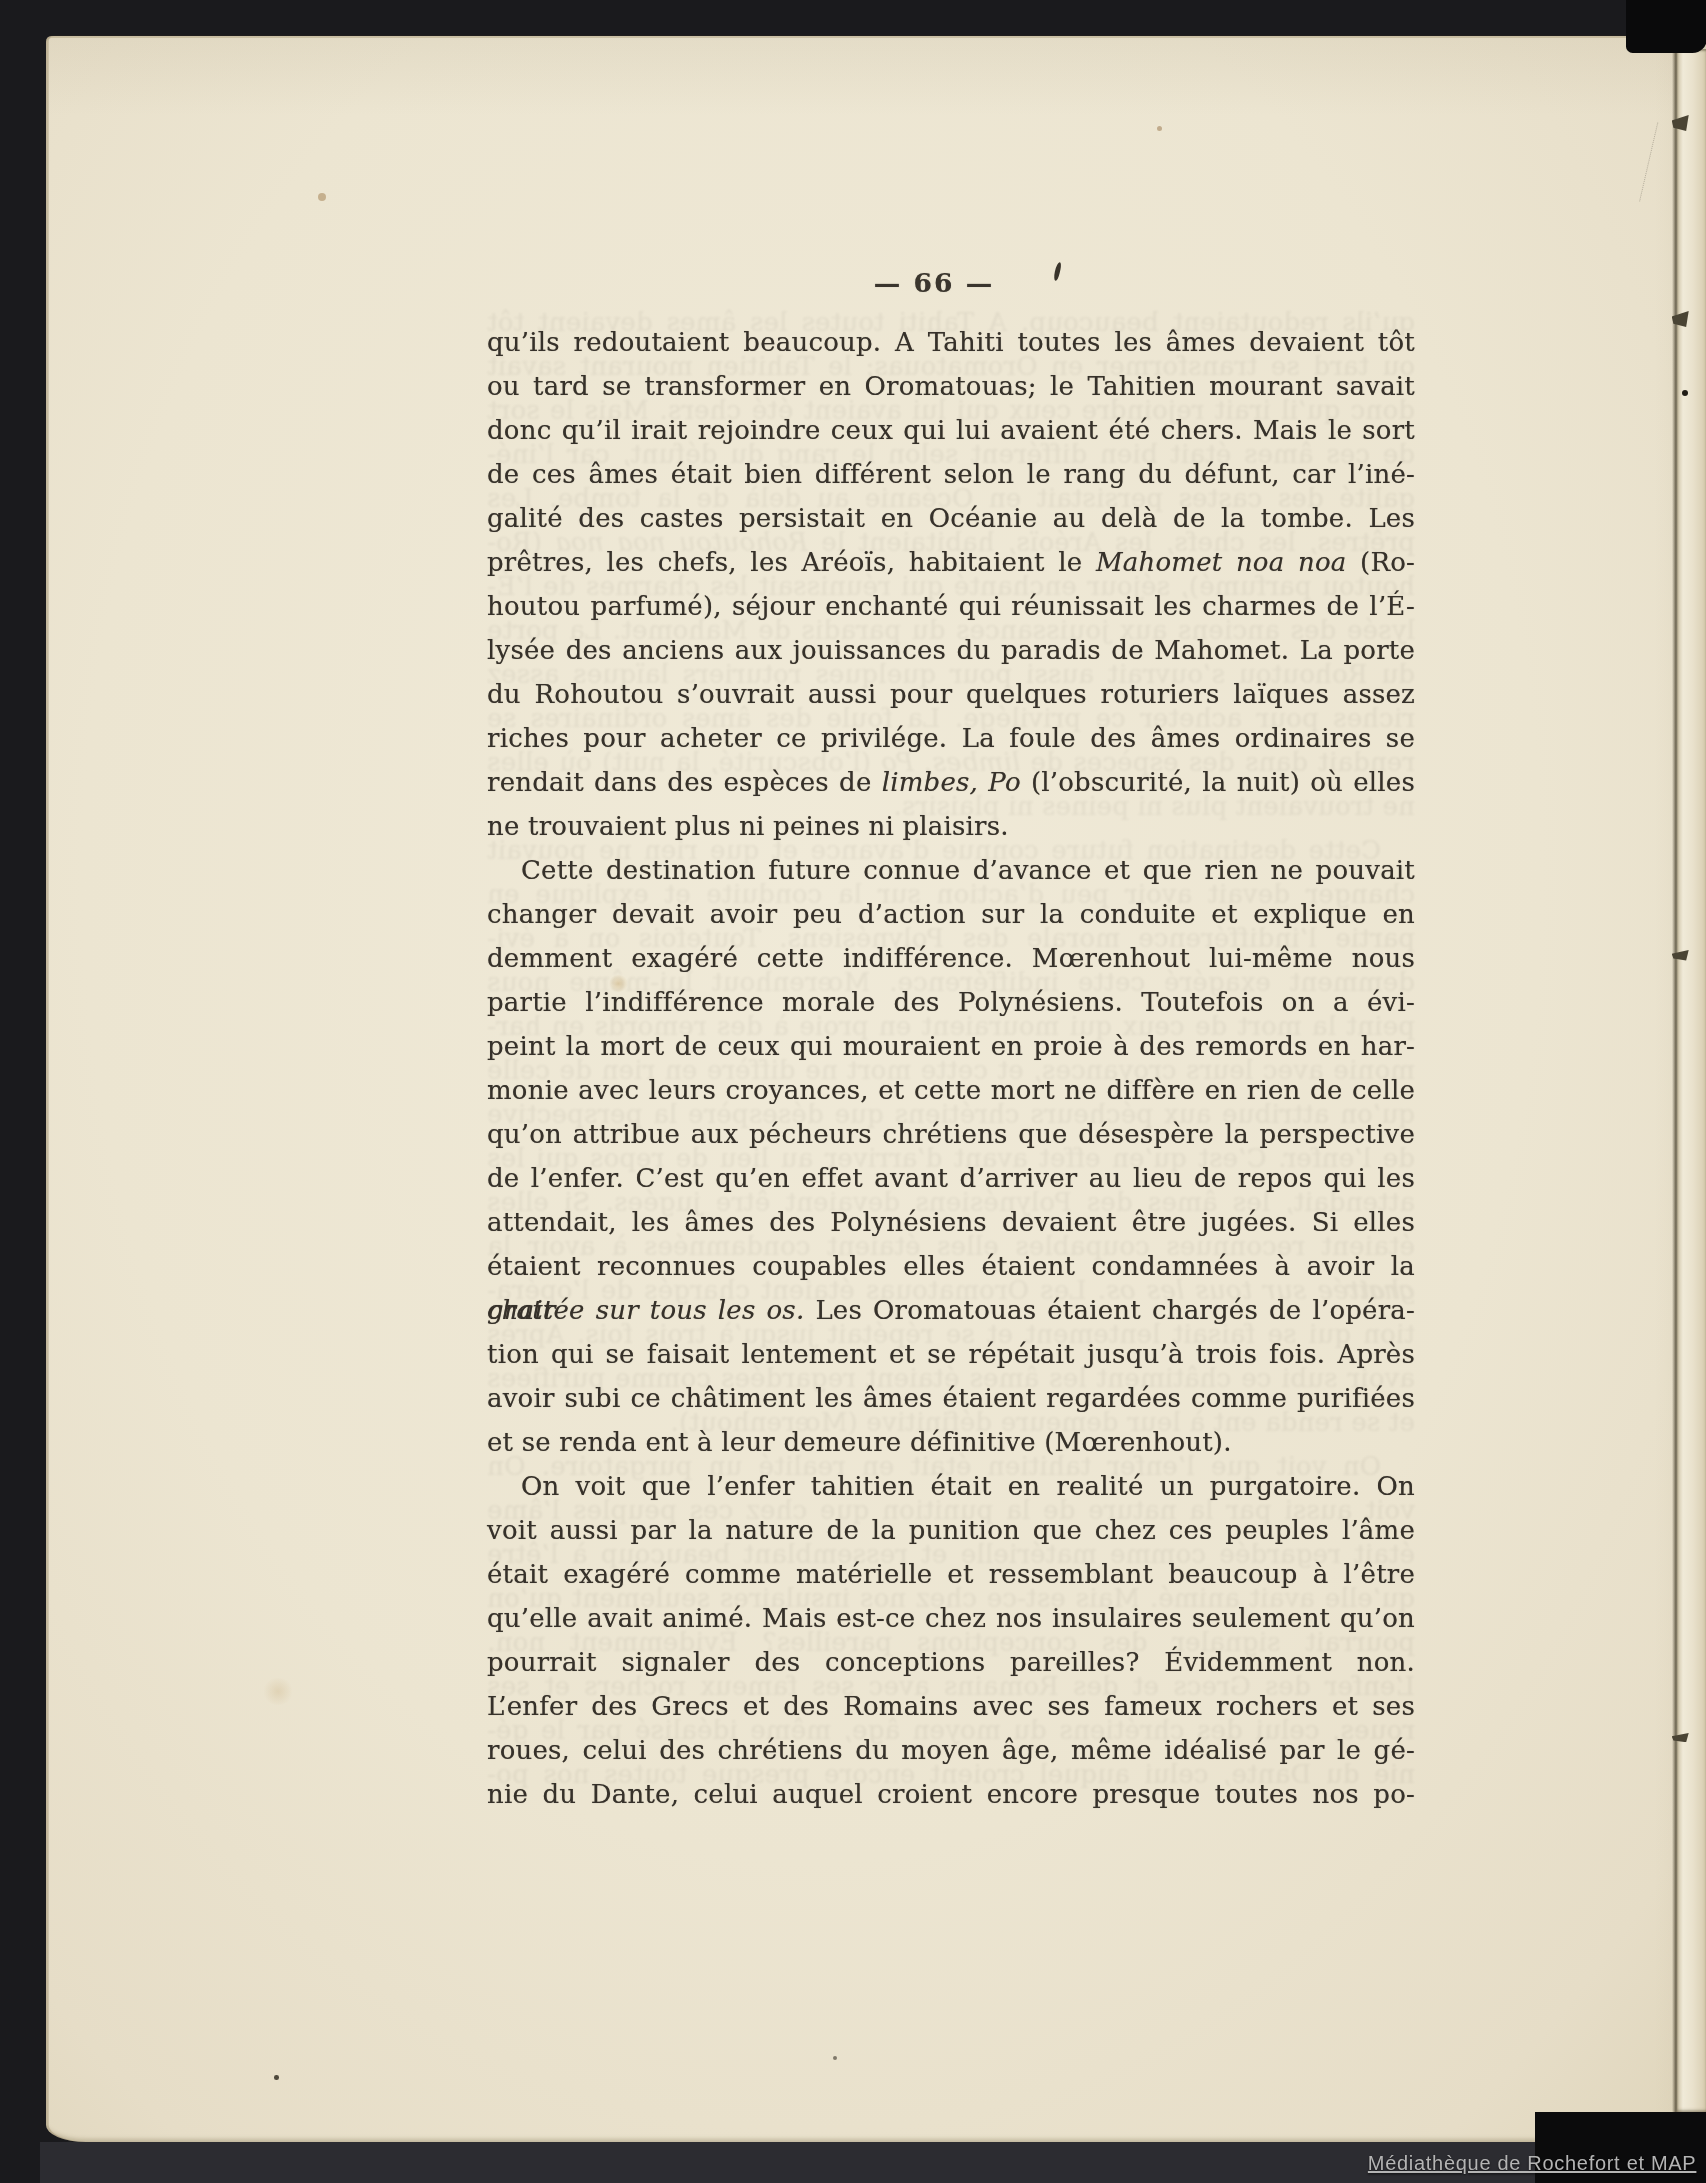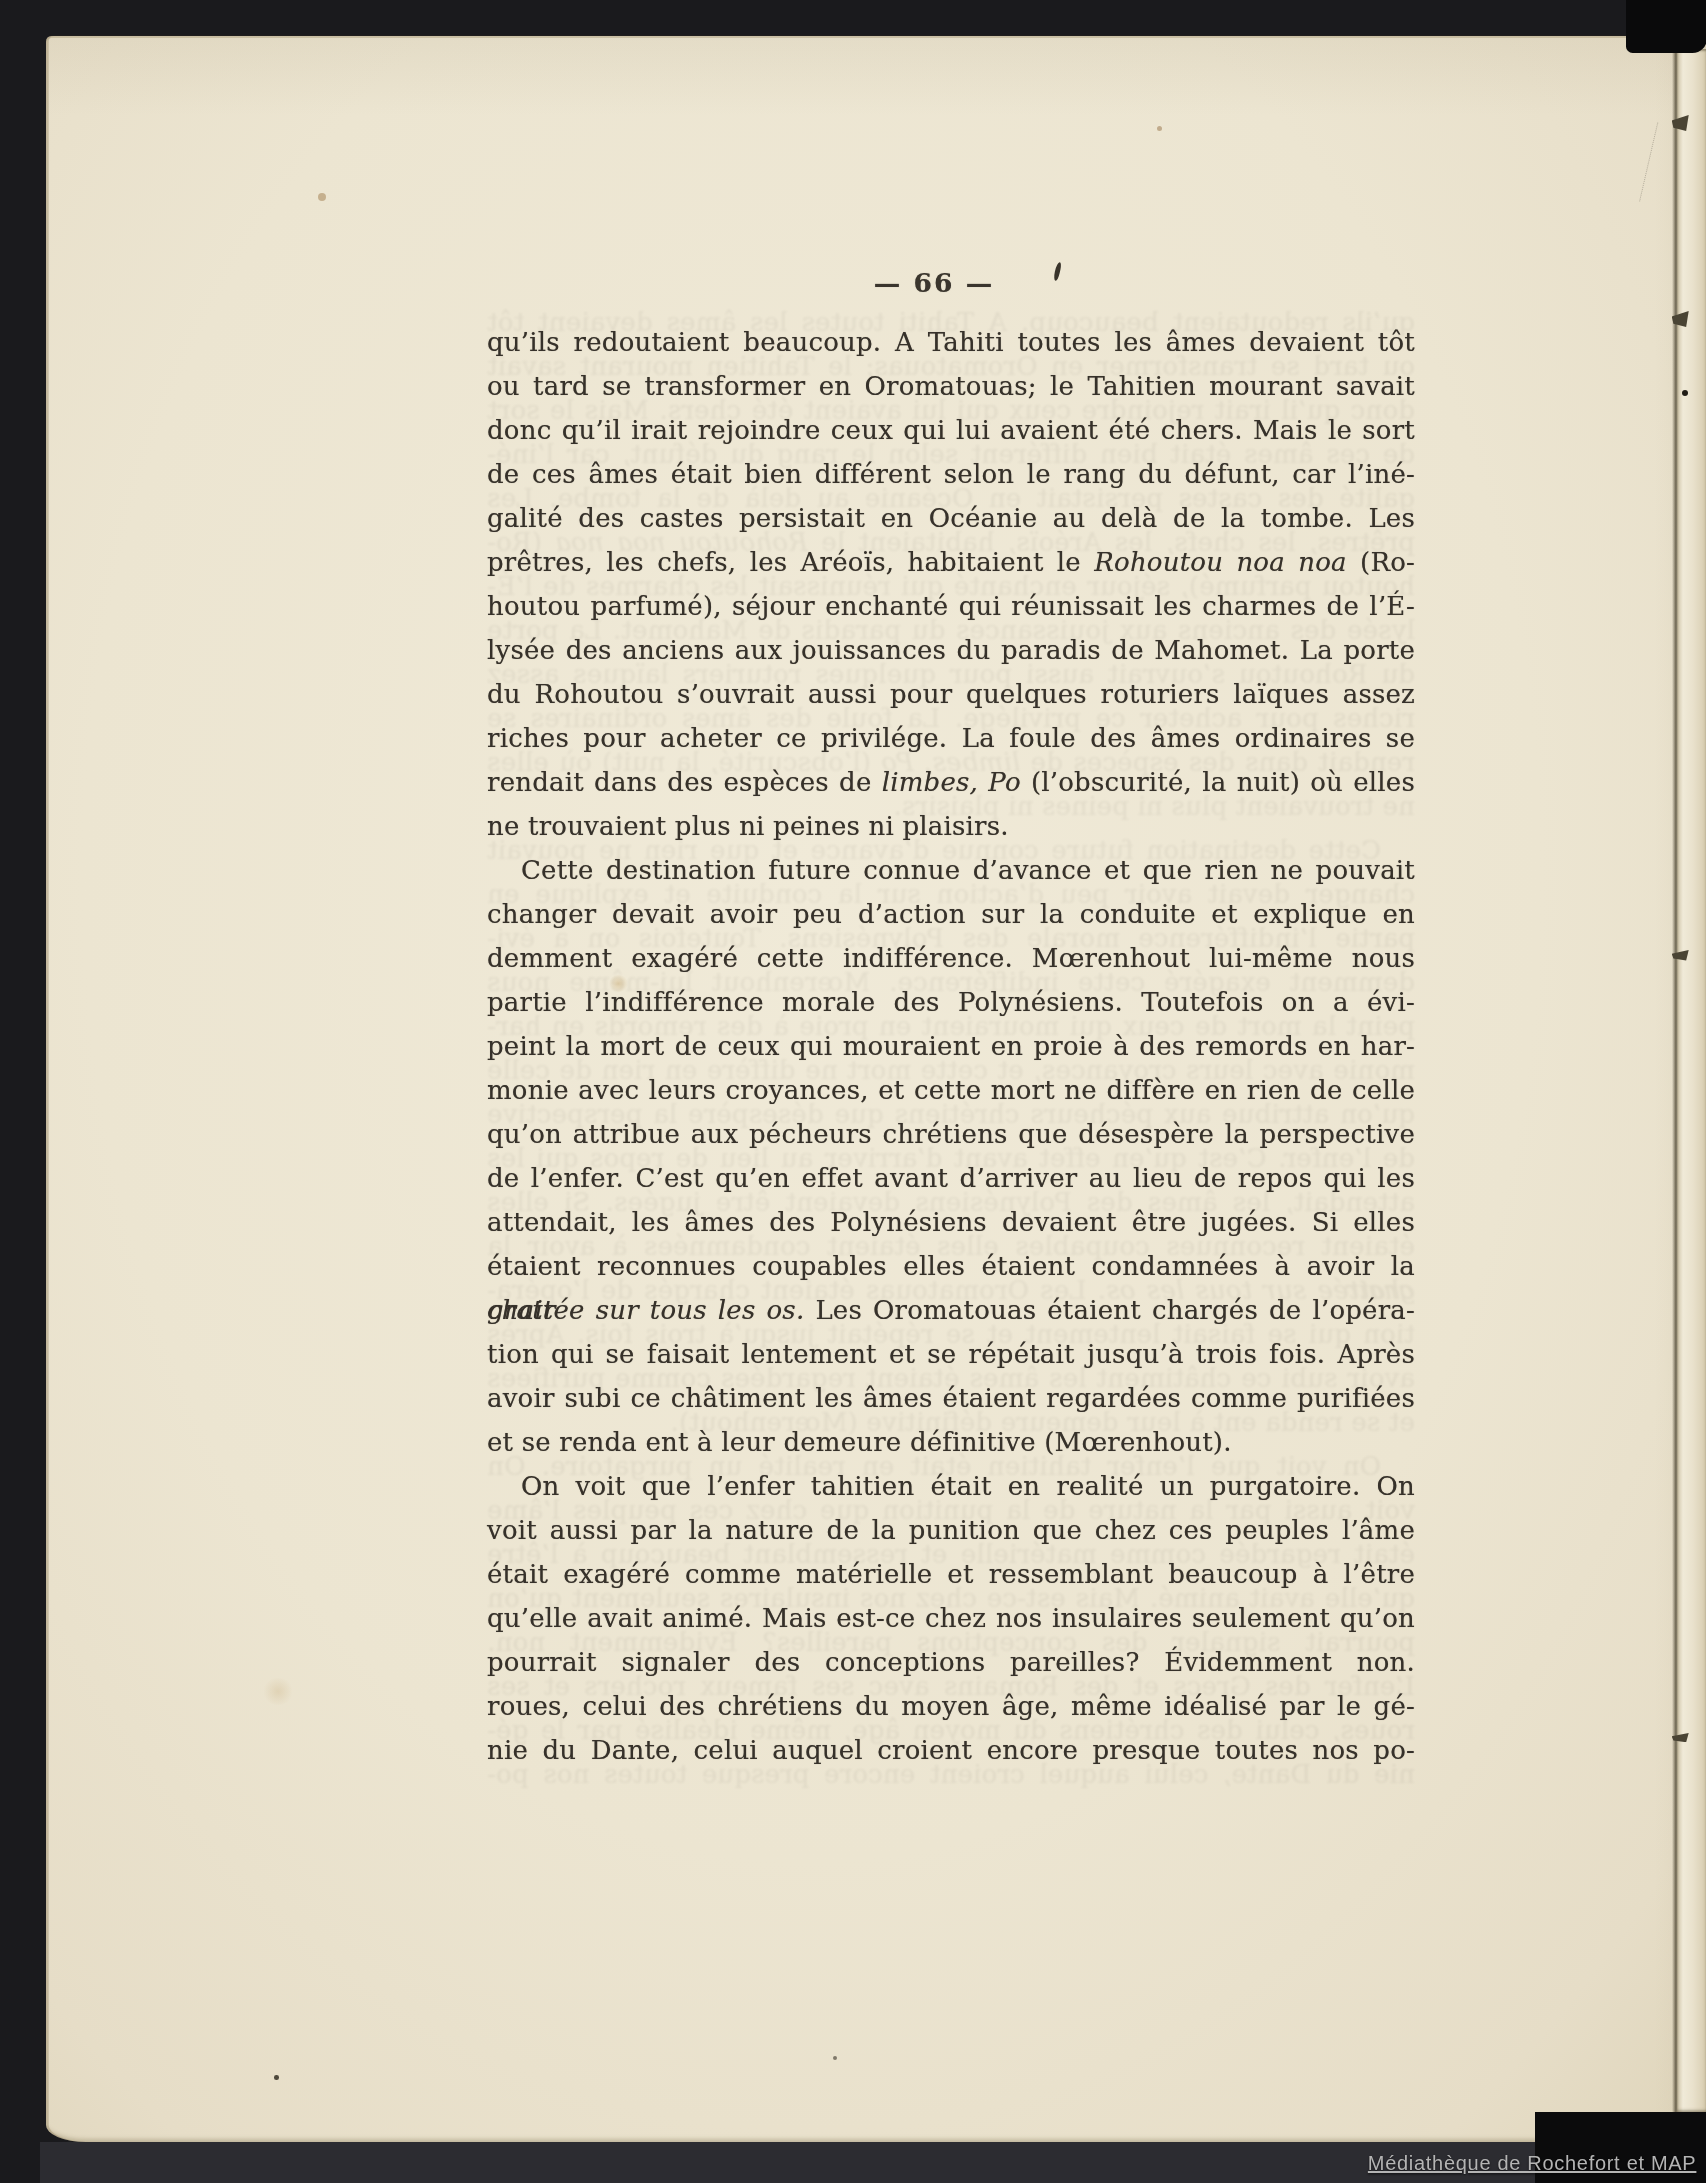--- a/index.html
+++ b/index.html
@@ -147,21 +147,21 @@
         <div class="line"><span>roues, celui des chrétiens du moyen âge, même idéalisé par le gé-</span></div>
         <div class="line"><span>nie du Dante, celui auquel croient encore presque toutes nos po-</span></div>
       </div>
 
     <div class="text-block" id="text-lines">
         <div class="line"><span>qu’ils redoutaient beaucoup. A Tahiti toutes les âmes devaient tôt</span></div>
         <div class="line"><span>ou tard se transformer en Oromatouas; le Tahitien mourant savait</span></div>
         <div class="line"><span>donc qu’il irait rejoindre ceux qui lui avaient été chers. Mais le sort</span></div>
         <div class="line"><span>de ces âmes était bien différent selon le rang du défunt, car l’iné-</span></div>
         <div class="line"><span>galité des castes persistait en Océanie au delà de la tombe. Les</span></div>
-        <div class="line"><span>prêtres, les chefs, les Aréoïs, habitaient le </span><span class="it">Rohoutou noa noa</span><span> (Ro-</span></div>
+        <div class="line"><span>prêtres, les chefs, les Aréoïs, habitaient le </span><span class="it">Mahomet noa noa</span><span> (Ro-</span></div>
         <div class="line"><span>houtou parfumé), séjour enchanté qui réunissait les charmes de l’É-</span></div>
         <div class="line"><span>lysée des anciens aux jouissances du paradis de Mahomet. La porte</span></div>
         <div class="line"><span>du Rohoutou s’ouvrait aussi pour quelques roturiers laïques assez</span></div>
         <div class="line"><span>riches pour acheter ce privilége. La foule des âmes ordinaires se</span></div>
         <div class="line"><span>rendait dans des espèces de </span><span class="it">limbes, Po</span><span> (l’obscurité, la nuit) où elles</span></div>
         <div class="line end"><span>ne trouvaient plus ni peines ni plaisirs.</span></div>
         <div class="line indent"><span>Cette destination future connue d’avance et que rien ne pouvait</span></div>
         <div class="line"><span>changer devait avoir peu d’action sur la conduite et explique en</span></div>
         <div class="line"><span>demment exagéré cette indifférence. Mœrenhout lui-même nous</span></div>
         <div class="line"><span>partie l’indifférence morale des Polynésiens. Toutefois on a évi-</span></div>
@@ -173,20 +173,21 @@
         <div class="line"><span>étaient reconnues coupables elles étaient condamnées à avoir la </span><span class="it">chair</span></div>
         <div class="line"><span class="it">grattée sur tous les os.</span><span> Les Oromatouas étaient chargés de l’opéra-</span></div>
         <div class="line"><span>tion qui se faisait lentement et se répétait jusqu’à trois fois. Après</span></div>
         <div class="line"><span>avoir subi ce châtiment les âmes étaient regardées comme purifiées</span></div>
         <div class="line end"><span>et se renda ent à leur demeure définitive (Mœrenhout).</span></div>
         <div class="line indent"><span>On voit que l’enfer tahitien était en realité un purgatoire. On</span></div>
         <div class="line"><span>voit aussi par la nature de la punition que chez ces peuples l’âme</span></div>
         <div class="line"><span>était exagéré comme matérielle et ressemblant beaucoup à l’être</span></div>
         <div class="line"><span>qu’elle avait animé. Mais est-ce chez nos insulaires seulement qu’on</span></div>
         <div class="line"><span>pourrait signaler des conceptions pareilles? Évidemment non.</span></div>
+        <div class="line"><span>L’enfer des Grecs et des Romains avec ses fameux rochers et ses</span></div>
         <div class="line"><span>roues, celui des chrétiens du moyen âge, même idéalisé par le gé-</span></div>
         <div class="line"><span>nie du Dante, celui auquel croient encore presque toutes nos po-</span></div>
       </div>
 
     <div class="ink-mark" style="left:1009px;top:226px;"></div>
 
     <div class="spot" style="left:272px;top:157px;width:8px;height:8px;background:rgba(150,110,60,0.45);"></div>
     <div class="spot" style="left:1111px;top:90px;width:5.3px;height:5.3px;background:rgba(140,100,55,0.45);"></div>
     <div class="spot" style="left:562px;top:939px;width:21px;height:17px;background:radial-gradient(circle,rgba(190,150,80,0.35),rgba(190,150,80,0) 70%);"></div>
     <div class="spot" style="left:216px;top:1642px;width:32px;height:26.5px;background:radial-gradient(circle,rgba(185,150,90,0.22),rgba(185,150,90,0) 70%);"></div>

